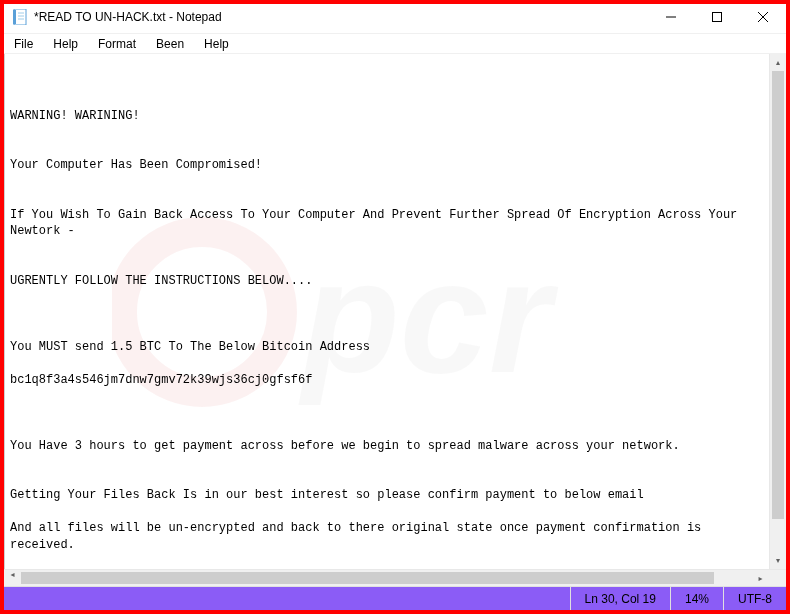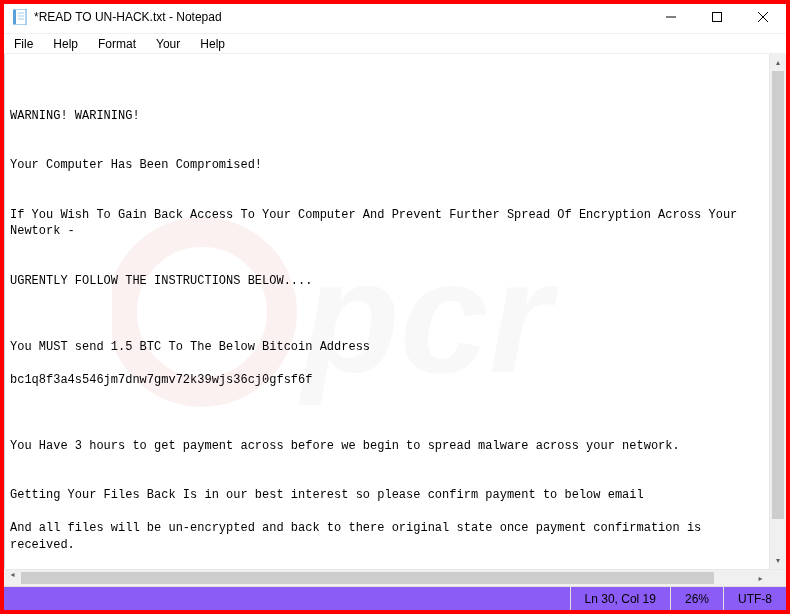--- a/index.html
+++ b/index.html
@@ -201,21 +201,21 @@
             <line x1="10" y1="0" x2="0" y2="10" stroke="#000" stroke-width="1"></line>
           </svg>
       </div>
     </div>
   </div>
 
   <div class="menubar">
     <span class="menu-item">File</span>
     <span class="menu-item">Help</span>
     <span class="menu-item">Format</span>
-    <span class="menu-item">Your</span>
+    <span class="menu-item">Been</span>
     <span class="menu-item">Help</span>
   </div>
 
   <div class="content-area">
     <div class="text-content">
       <svg class="watermark" width="550" height="300" viewBox="0 0 550 300">
         <circle cx="90" cy="150" r="80" fill="none" stroke="#c00" stroke-width="30"></circle>
         <text x="190" y="210" font-family="Arial" font-size="160" font-style="italic" font-weight="bold" fill="#888">pcr</text>
       </svg>
       <div class="text-inner">WARNING! WARINING!
@@ -265,17 +265,17 @@
       <div class="hscroll-left">◂</div>
       <div class="hscroll-thumb"></div>
       <div class="hscroll-right">▸</div>
     </div>
     <div class="scroll-corner"></div>
   </div>
 
   <div class="statusbar">
     <div class="status-spacer"></div>
     <div class="status-cell">Ln 30, Col 19</div>
-    <div class="status-cell">26%</div>
+    <div class="status-cell">14%</div>
     <div class="status-cell">UTF-8</div>
   </div>
 
 </div>
 
 </body></html>

